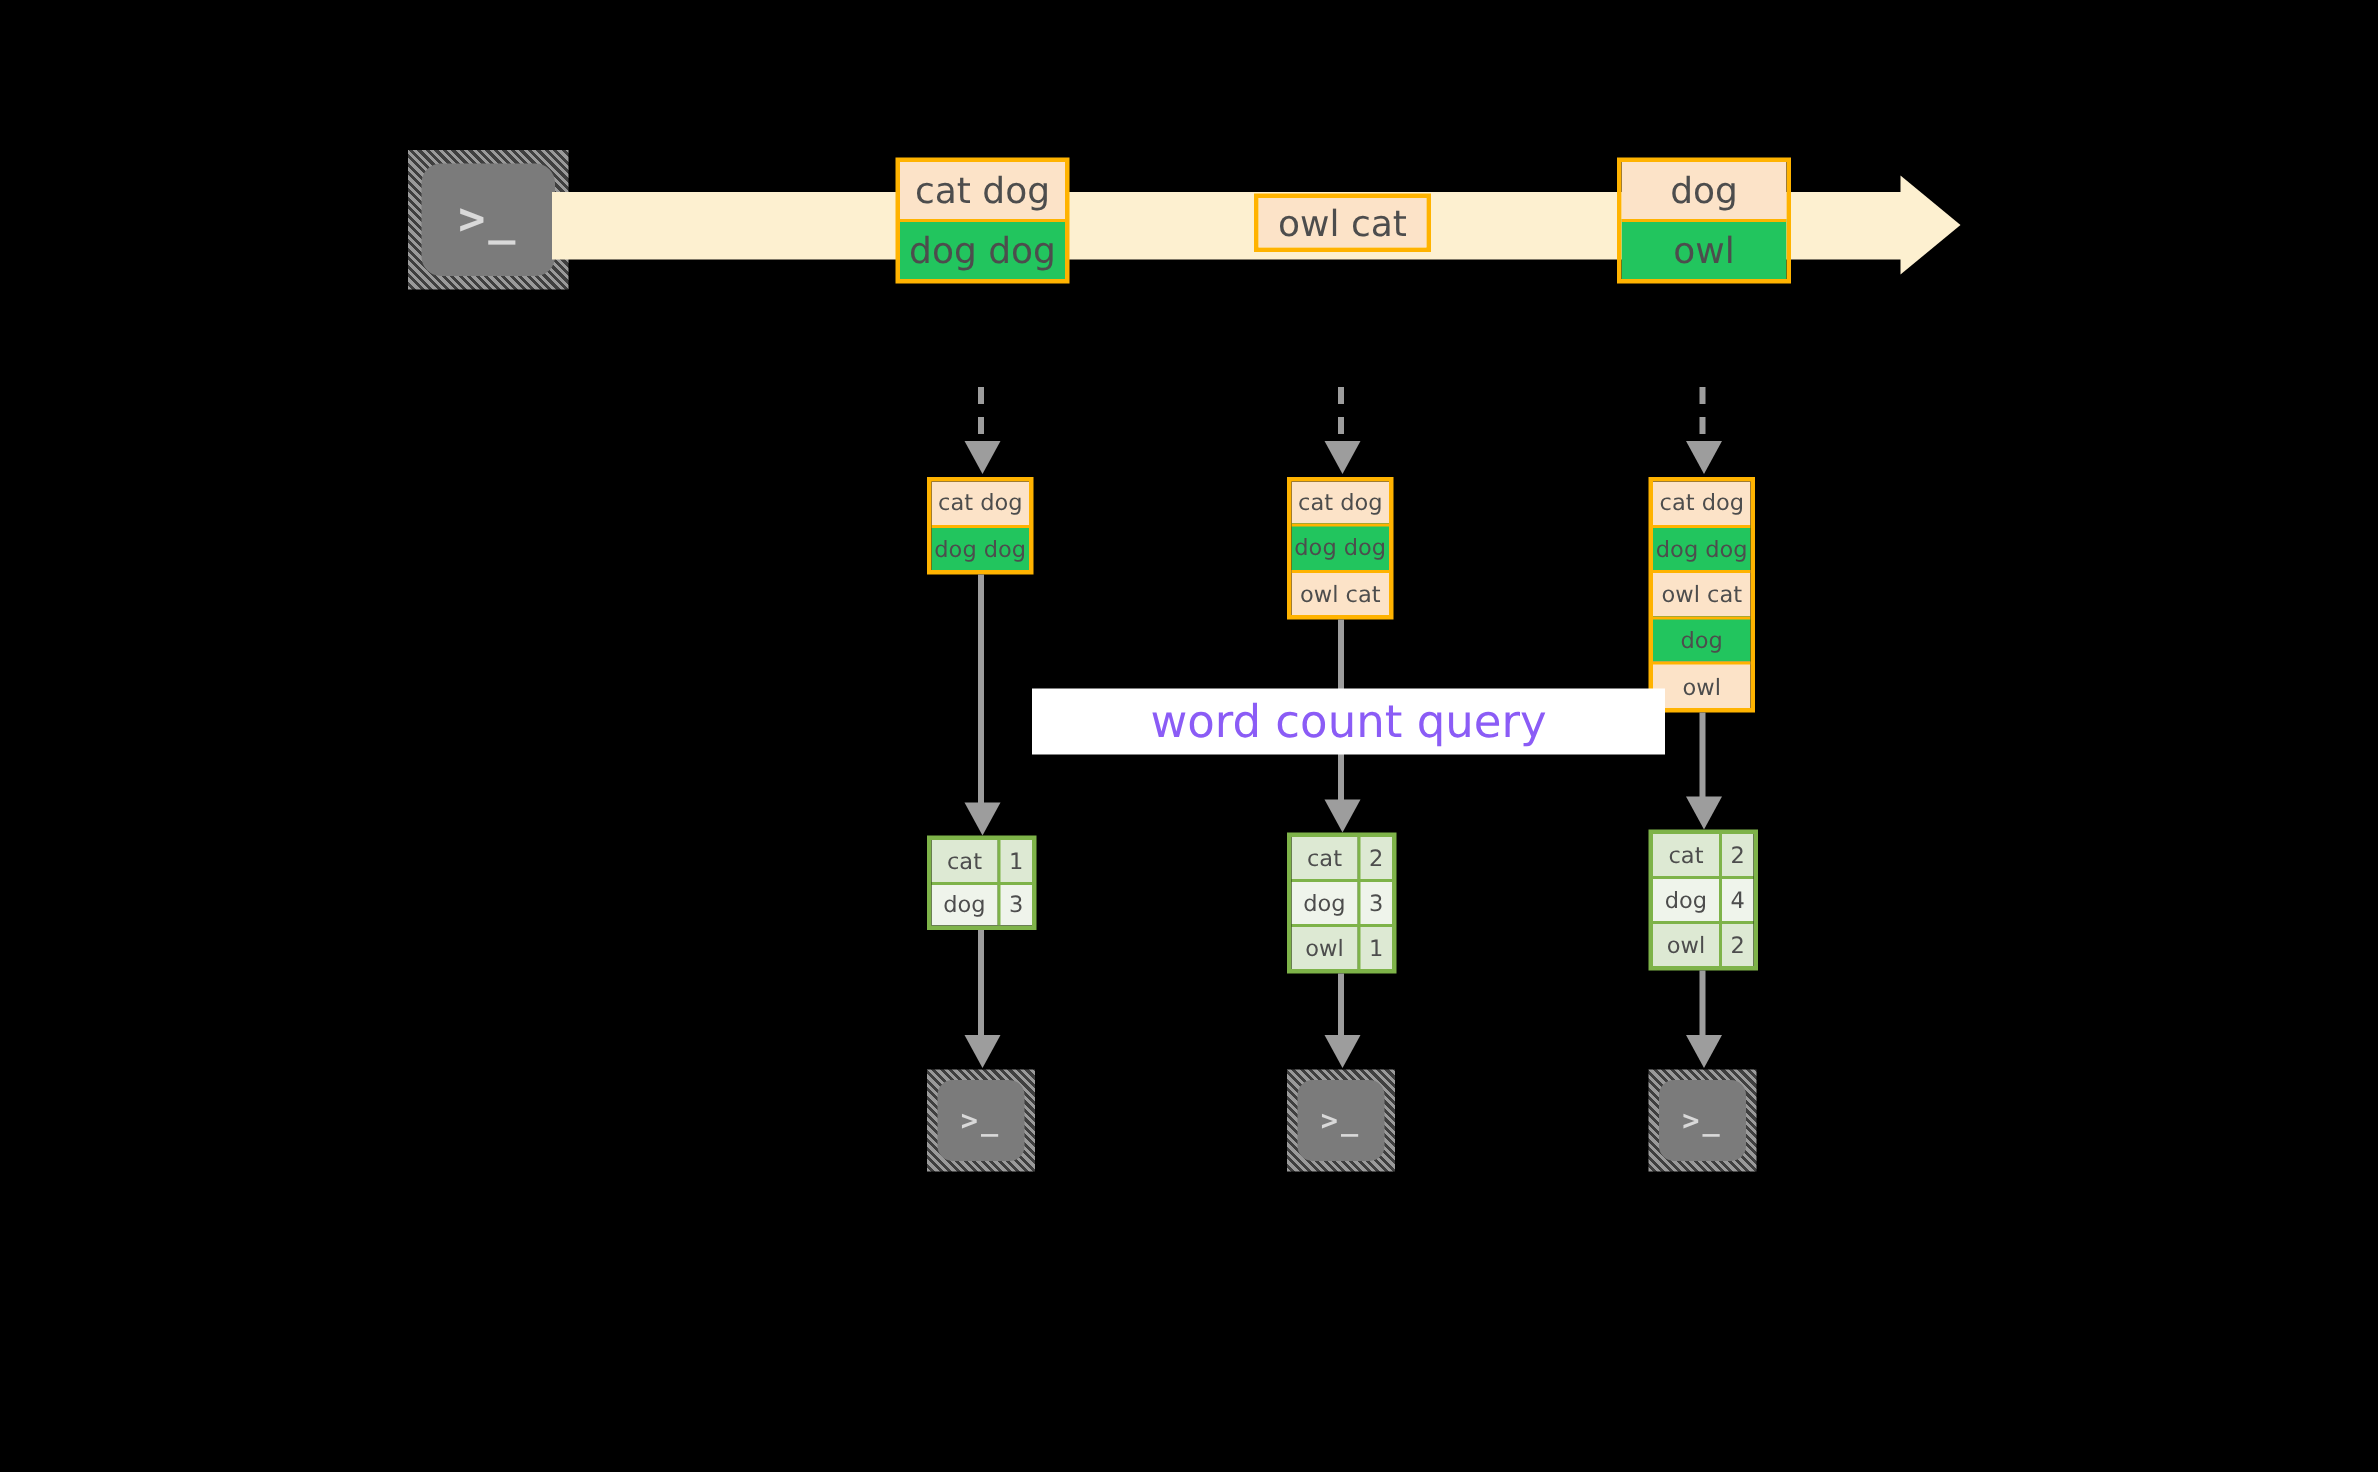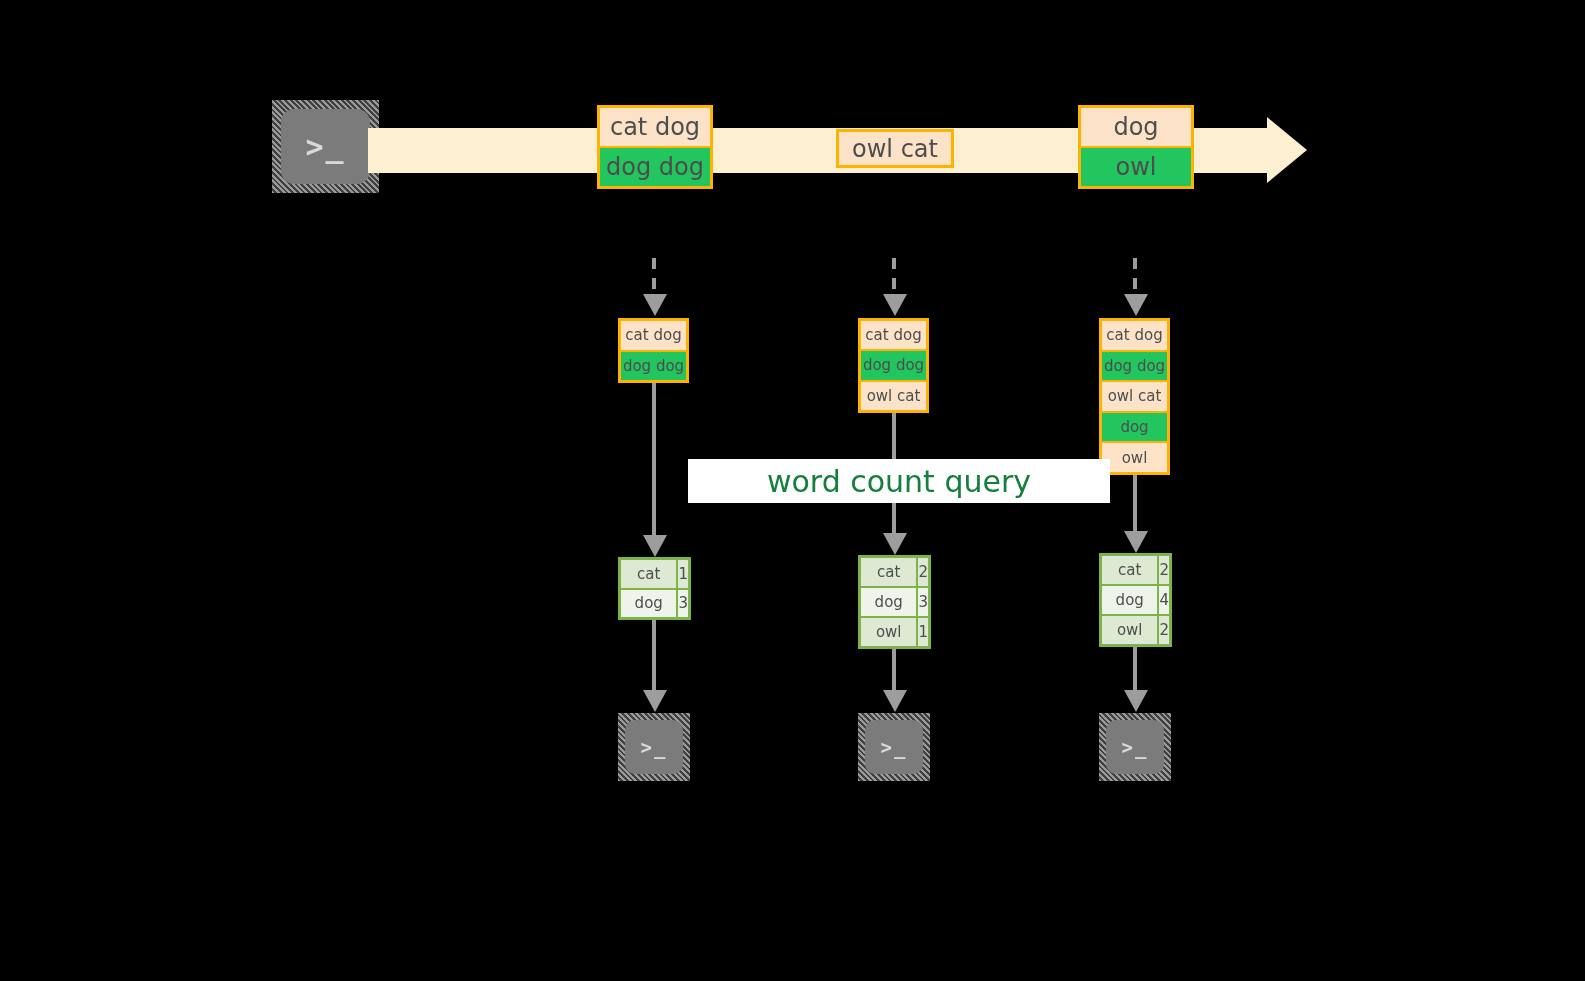--- a/index.html
+++ b/index.html
@@ -99,21 +99,21 @@
     flex: 1 1 auto;
     display: flex;
   }
   .gtable .grow + .grow { border-top: 2px solid #7eb349; }
   .gtable .gcell {
     display: flex;
     align-items: center;
     justify-content: center;
     color: #4d4d4d;
   }
-  .gtable .gcell.word  { width: 56px; }
+  .gtable .gcell.word  { width: 44px; }
   .gtable .gcell.count { flex: 1 1 auto; border-left: 2px solid #7eb349; }
   .gtable .grow.dark  .gcell { background: #dde9d3; }
   .gtable .grow.light .gcell { background: #eff4eb; }
 
   
   .vline {
     position: absolute;
     width: 4px;
     background: #9d9d9d;
   }
@@ -130,21 +130,21 @@
     width: 0; height: 0;
     border-left: 12px solid transparent;
     border-right: 12px solid transparent;
     border-top: 22px solid #9d9d9d;
   }
 
   
   .banner {
     position: absolute;
     background: #ffffff;
-    color: #15803d;
+    color: #8b5cf6;
     font-size: 30px;
     display: flex;
     align-items: center;
     justify-content: center;
     white-space: nowrap;
   }
 </style>
 </head>
 <body>
 

